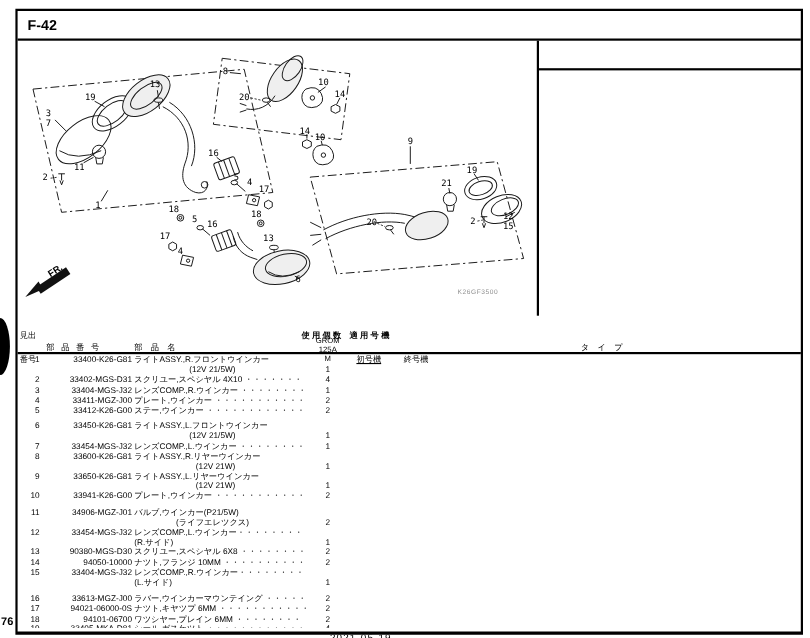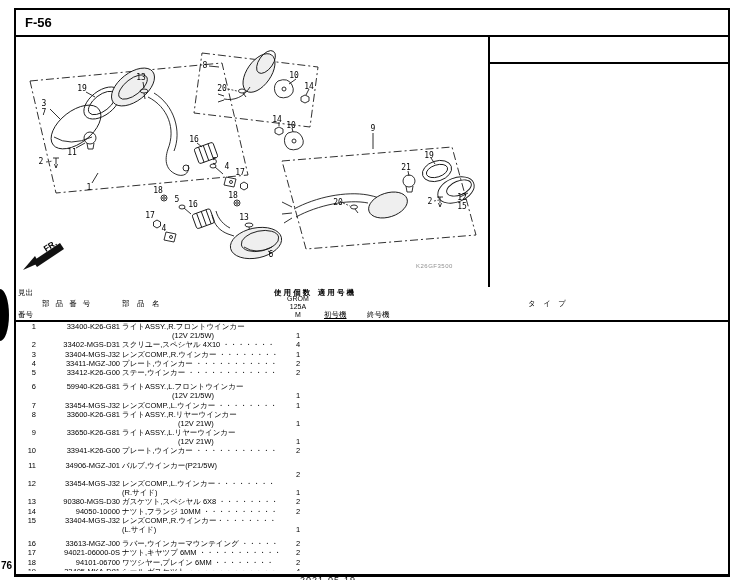--- a/index.html
+++ b/index.html
@@ -22,21 +22,21 @@
   .callout{position:absolute;transform:translate(-50%,-50%);font-size:8px;color:#000;
     white-space:nowrap;font-family:"DejaVu Sans Mono","Liberation Mono",monospace;}
   .diagram-code{position:absolute;left:400px;top:226px;font-size:6px;color:#8f8f8f;
     letter-spacing:0.5px;}
   
   .right-panel{position:absolute;right:0;top:27px;width:238px;height:250px;border-left:2px solid #000;}
   .right-panel-top{height:25px;border-bottom:2px solid #000;}
   
   .table-header{position:absolute;left:0;top:277px;width:100%;height:33px;
     border-bottom:2px solid #000;font-size:7.5px;color:#000;}
-  .th{position:absolute;white-space:nowrap;}
+  .th{position:absolute;white-space:nowrap;margin-top:12px;}
   .th-headno-top{left:2px;top:1px;}
   .th-headno-bot{left:2px;top:23px;}
   .th-partno{left:26px;top:12px;letter-spacing:2px;text-align:right;}
   .th-partname{left:106px;top:12px;}
   .th-usage{left:258px;top:1px;font-weight:bold;}
   .th-model{left:262px;top:8px;width:40px;text-align:center;line-height:8px;font-size:7px;}
   .th-first{left:308px;top:23px;text-decoration:underline;}
   .th-last{left:351px;top:23px;}
   .th-type{left:512px;top:12px;text-align:center;}
   
@@ -61,21 +61,21 @@
 
 <div class="page">
 
   <div class="thumb-tab"></div>
   <div class="page-num">76</div>
   <div class="footer-date">2021-05-19</div>
 
   <div class="border-box">
 
     <div class="title-row">
-      <span class="section-code">F-56</span>
+      <span class="section-code">F-42</span>
     </div>
 
     <div class="diagram-area">
       <svg width="471" height="250" viewBox="0 0 471 250">
 
         <path class="dd" d="M14,44 L206,26 L232,138 L40,156 Z"></path>
 
         <ellipse class="ln" cx="60" cy="90" rx="29" ry="16" transform="rotate(-38 60 90)"></ellipse>
         <path class="ln" d="M38,100 q16,10 38,0"></path>
 
@@ -278,21 +278,21 @@
         </div>
         <div class="prow">
           <span class="c-no">5</span>
           <span class="c-pn">33412-K26-G00</span>
           <span class="c-nm">ステー,ウインカー ・・・・・・・・・・・・・・</span>
           <span class="c-qt">2</span>
         </div>
         <div class="prow-gap"></div>
         <div class="prow">
           <span class="c-no">6</span>
-          <span class="c-pn">59940-K26-G81</span>
+          <span class="c-pn">33450-K26-G81</span>
           <span class="c-nm">ライトASSY.,L.フロントウインカー</span>
           <span class="c-qt"></span>
         </div>
         <div class="prow">
           <span class="c-no"></span>
           <span class="c-pn"></span>
           <span class="c-nm" style="padding-left: 50px;">(12V 21/5W)</span>
           <span class="c-qt">1</span>
         </div>
         <div class="prow">
@@ -334,38 +334,39 @@
         <div class="prow-gap"></div>
         <div class="prow">
           <span class="c-no">11</span>
           <span class="c-pn">34906-MGZ-J01</span>
           <span class="c-nm">バルブ,ウインカー(P21/5W)</span>
           <span class="c-qt"></span>
         </div>
         <div class="prow">
           <span class="c-no"></span>
           <span class="c-pn"></span>
+          <span class="c-nm" style="padding-left: 38px;">(ライフエレツクス)</span>
           <span class="c-qt">2</span>
         </div>
         <div class="prow">
           <span class="c-no">12</span>
           <span class="c-pn">33454-MGS-J32</span>
           <span class="c-nm">レンズCOMP.,L.ウインカー・・・・・・・・</span>
           <span class="c-qt"></span>
         </div>
         <div class="prow">
           <span class="c-no"></span>
           <span class="c-pn"></span>
           <span class="c-nm">(R.サイド)</span>
           <span class="c-qt">1</span>
         </div>
         <div class="prow">
           <span class="c-no">13</span>
           <span class="c-pn">90380-MGS-D30</span>
-          <span class="c-nm">ガスケツト,スペシヤル 6X8 ・・・・・・・・</span>
+          <span class="c-nm">スクリユー,スペシヤル 6X8 ・・・・・・・・</span>
           <span class="c-qt">2</span>
         </div>
         <div class="prow">
           <span class="c-no">14</span>
           <span class="c-pn">94050-10000</span>
           <span class="c-nm">ナツト,フランジ 10MM ・・・・・・・・・・</span>
           <span class="c-qt">2</span>
         </div>
         <div class="prow">
           <span class="c-no">15</span>

